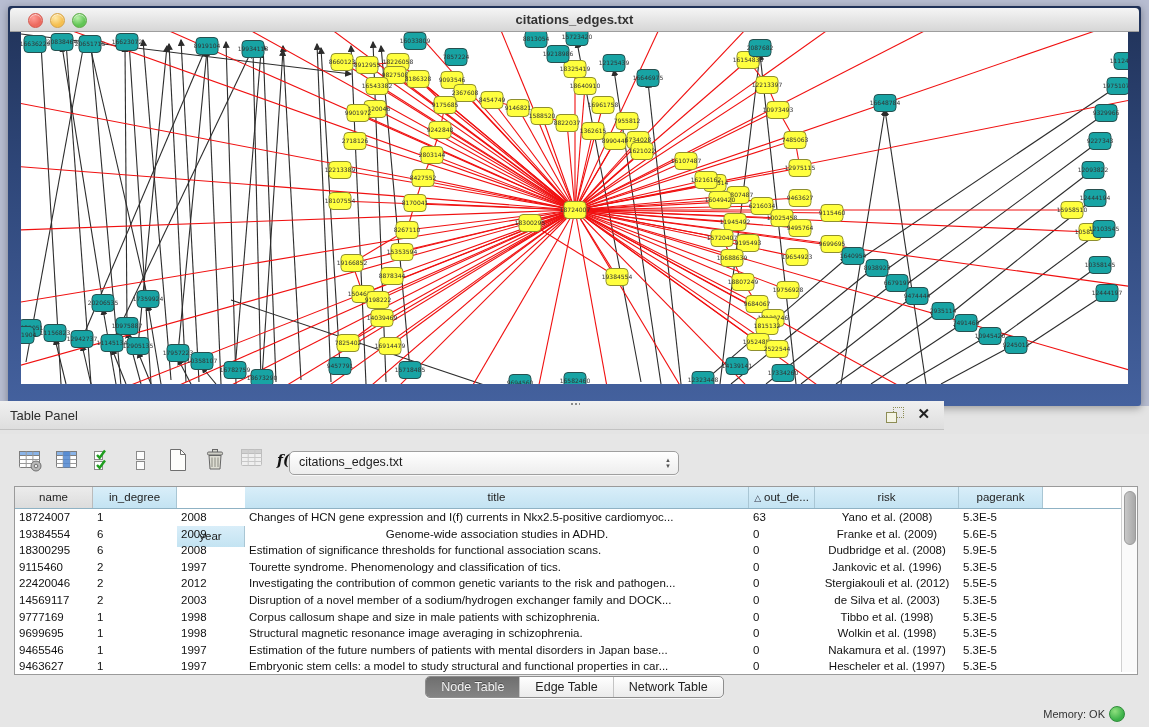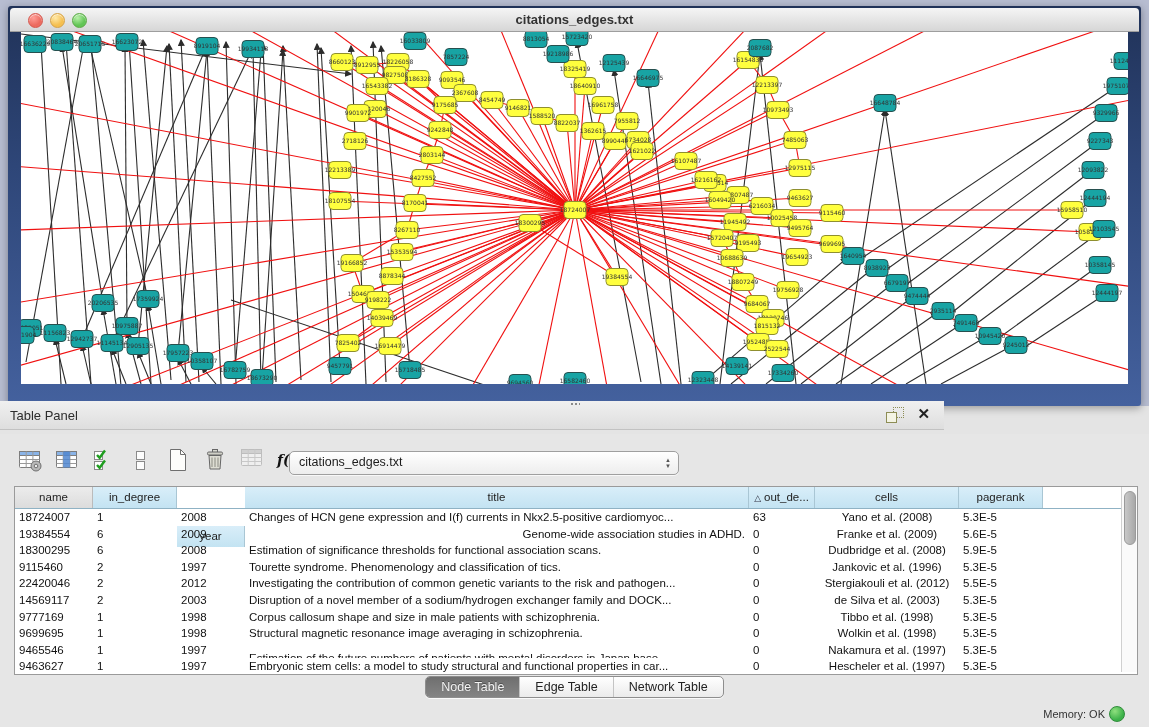--- a/index.html
+++ b/index.html
@@ -856,38 +856,38 @@
     </span>
 </div>
 
 <div class="tablewrap">
   <div class="thead" id="thead">
       <div class="th gray" style="width: 78px;">name</div>
       <div class="th" style="width: 84px;">in_degree</div>
       <div class="th" style="width: 68px; margin-top: 39px;">year</div>
       <div class="th" style="width: 504px;">title</div>
       <div class="th" style="width: 66px;"><span class="sortmark">△</span>out_de...</div>
-      <div class="th" style="width: 144px;">cells</div>
+      <div class="th" style="width: 144px;">risk</div>
       <div class="th" style="width: 84px;">pagerank</div>
     </div>
   <div id="tbody">
       <div class="trow">
         <div class="td" style="width: 78px; text-align: left;">18724007</div>
         <div class="td" style="width: 84px; text-align: left;">1</div>
         <div class="td" style="width: 68px; text-align: left;">2008</div>
         <div class="td" style="width: 504px; text-align: left;">Changes of HCN gene expression and I(f) currents in Nkx2.5-positive cardiomyoc...</div>
         <div class="td" style="width: 66px; text-align: left;">63</div>
         <div class="td" style="width: 144px; text-align: center;">Yano et al. (2008)</div>
         <div class="td" style="width: 84px; text-align: left;">5.3E-5</div>
       </div>
       <div class="trow">
         <div class="td" style="width: 78px; text-align: left;">19384554</div>
         <div class="td" style="width: 84px; text-align: left;">6</div>
         <div class="td" style="width: 68px; text-align: left;">2009</div>
-        <div class="td" style="width: 504px; text-align: right;">Genome-wide association studies in ADHD.</div>
+        <div class="td" style="width: 504px; text-align: center;">Genome-wide association studies in ADHD.</div>
         <div class="td" style="width: 66px; text-align: left;">0</div>
         <div class="td" style="width: 144px; text-align: center;">Franke et al. (2009)</div>
         <div class="td" style="width: 84px; text-align: left;">5.6E-5</div>
       </div>
       <div class="trow">
         <div class="td" style="width: 78px; text-align: left;">18300295</div>
         <div class="td" style="width: 84px; text-align: left;">6</div>
         <div class="td" style="width: 68px; text-align: left;">2008</div>
         <div class="td" style="width: 504px; text-align: left;">Estimation of significance thresholds for functional association scans.</div>
         <div class="td" style="width: 66px; text-align: left;">0</div>
@@ -936,21 +936,21 @@
         <div class="td" style="width: 68px; text-align: left;">1998</div>
         <div class="td" style="width: 504px; text-align: left;">Structural magnetic resonance image averaging in schizophrenia.</div>
         <div class="td" style="width: 66px; text-align: left;">0</div>
         <div class="td" style="width: 144px; text-align: center;">Wolkin et al. (1998)</div>
         <div class="td" style="width: 84px; text-align: left;">5.3E-5</div>
       </div>
       <div class="trow">
         <div class="td" style="width: 78px; text-align: left;">9465546</div>
         <div class="td" style="width: 84px; text-align: left;">1</div>
         <div class="td" style="width: 68px; text-align: left;">1997</div>
-        <div class="td" style="width: 504px; text-align: left; margin-top: 8px;">Estimation of the future numbers of patients with mental disorders in Japan base...</div>
+        <div class="td" style="width: 504px; text-align: left;">Estimation of the future numbers of patients with mental disorders in Japan base...</div>
         <div class="td" style="width: 66px; text-align: left;">0</div>
         <div class="td" style="width: 144px; text-align: center;">Nakamura et al. (1997)</div>
         <div class="td" style="width: 84px; text-align: left;">5.3E-5</div>
       </div>
       <div class="trow">
         <div class="td" style="width: 78px; text-align: left;">9463627</div>
         <div class="td" style="width: 84px; text-align: left;">1</div>
         <div class="td" style="width: 68px; text-align: left;">1997</div>
         <div class="td" style="width: 504px; text-align: left;">Embryonic stem cells: a model to study structural and functional properties in car...</div>
         <div class="td" style="width: 66px; text-align: left;">0</div>

